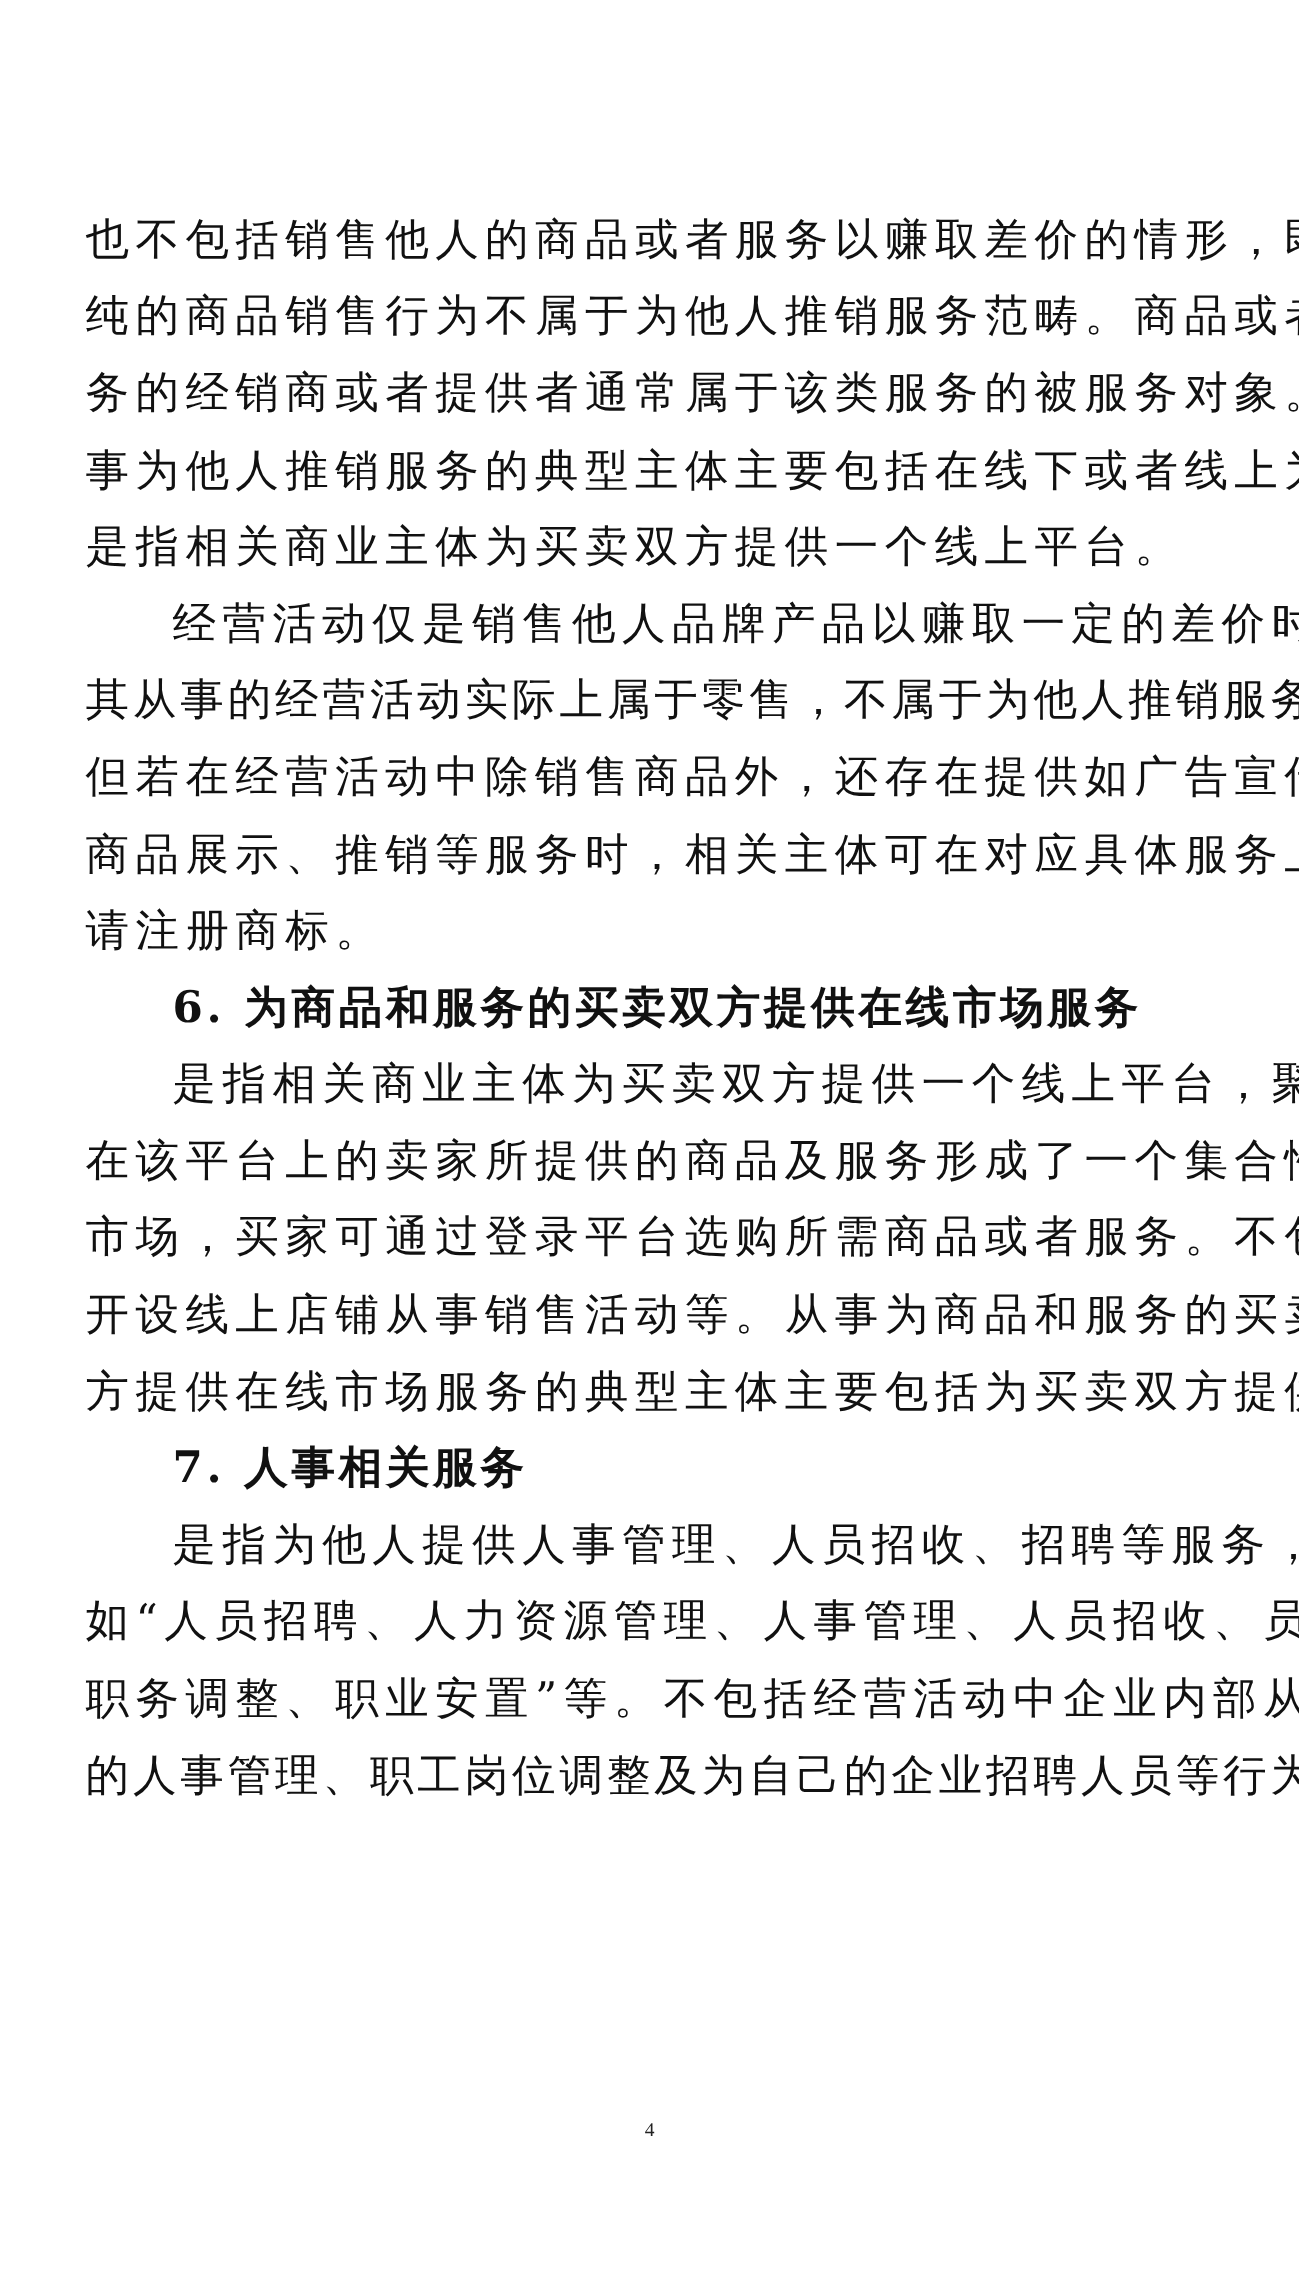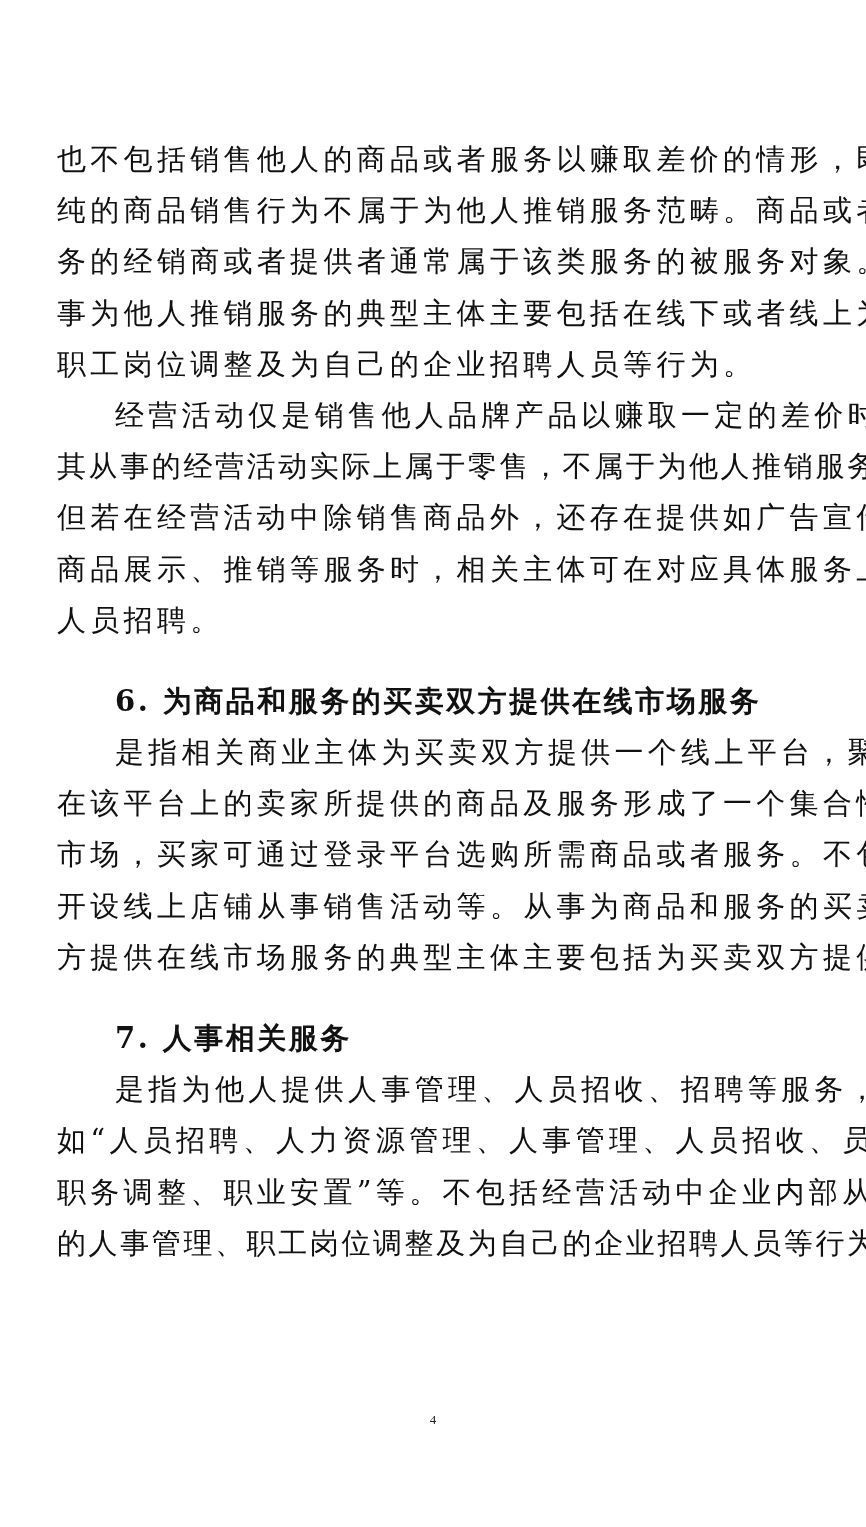--- a/index.html
+++ b/index.html
@@ -3,44 +3,44 @@
   <meta charset="utf-8">
   <style>
     html, body { margin: 0; padding: 0; background: #ffffff; }
     body { width: 866px; height: 1527px; position: relative; overflow: hidden;
            font-family: "DejaVu Serif", "Liberation Serif", serif; color: #111111; }
     .page { position: absolute; left: 0; top: 0; width: 866px; height: 1527px; }
     .content { position: absolute; left: 57px; top: 134px; width: 760px; }
     .line { height: 51.2px; line-height: 51.2px; font-size: 29px; white-space: nowrap;
             letter-spacing: 4.3px; }
     .indent { padding-left: 58px; }
-    .heading { font-weight: bold; letter-spacing: 2.5px; margin-top: 30px; }
+    .heading { font-weight: bold; letter-spacing: 2.5px; }
     .page-number { position: absolute; left: 0; width: 866px; top: 1412px; text-align: center;
                    font-size: 13px; font-family: "Liberation Serif", serif; color: #222; }
   </style>
 </head>
 <body>
 
 <div class="page">
   <div class="content">
 
     <div>
       <div class="line">也不包括销售他人的商品或者服务以赚取差价的情形，即单</div>
       <div class="line">纯的商品销售行为不属于为他人推销服务范畴。商品或者服</div>
       <div class="line">务的经销商或者提供者通常属于该类服务的被服务对象。从</div>
       <div class="line">事为他人推销服务的典型主体主要包括在线下或者线上为推</div>
-      <div class="line">职工岗位调整及为自己的企业招聘人员等行为。</div>
+      <div class="line">是指相关商业主体为买卖双方提供一个线上平台。</div>
     </div>
 
     <div>
       <div class="line indent">经营活动仅是销售他人品牌产品以赚取一定的差价时，</div>
       <div class="line" style="letter-spacing:2.6px">其从事的经营活动实际上属于零售，不属于为他人推销服务。</div>
       <div class="line">但若在经营活动中除销售商品外，还存在提供如广告宣传、</div>
       <div class="line">商品展示、推销等服务时，相关主体可在对应具体服务上申</div>
-      <div class="line">人员招聘。</div>
+      <div class="line">请注册商标。</div>
     </div>
 
     <div class="line indent heading">6. 为商品和服务的买卖双方提供在线市场服务</div>
 
     <div>
       <div class="line indent">是指相关商业主体为买卖双方提供一个线上平台，聚集</div>
       <div class="line">在该平台上的卖家所提供的商品及服务形成了一个集合性的</div>
       <div class="line">市场，买家可通过登录平台选购所需商品或者服务。不包括</div>
       <div class="line">开设线上店铺从事销售活动等。从事为商品和服务的买卖双</div>
       <div class="line">方提供在线市场服务的典型主体主要包括为买卖双方提供线</div>

